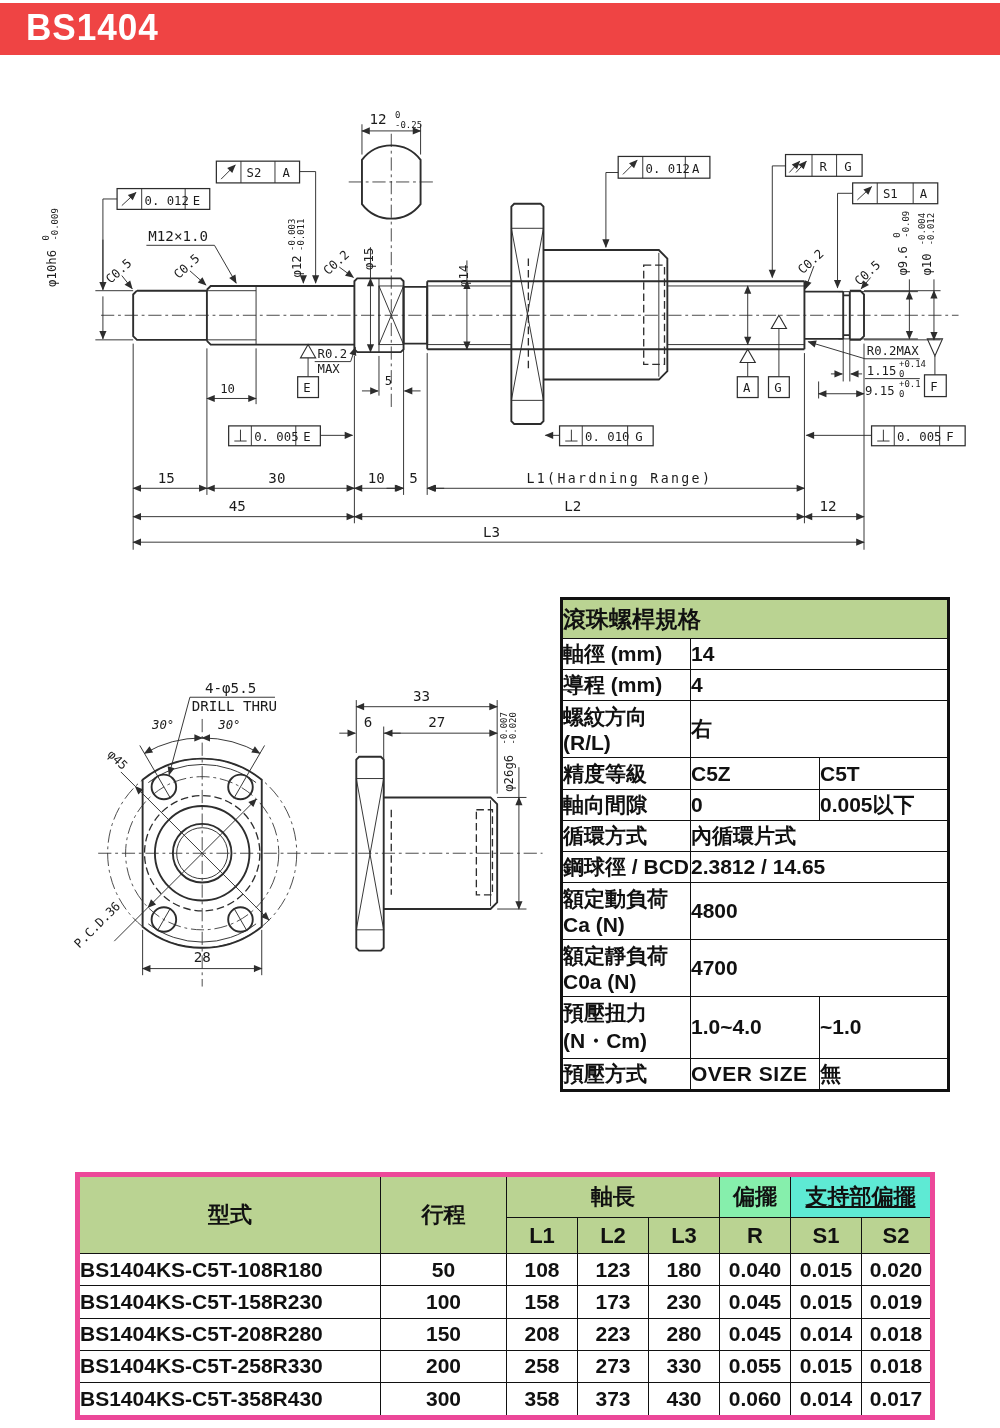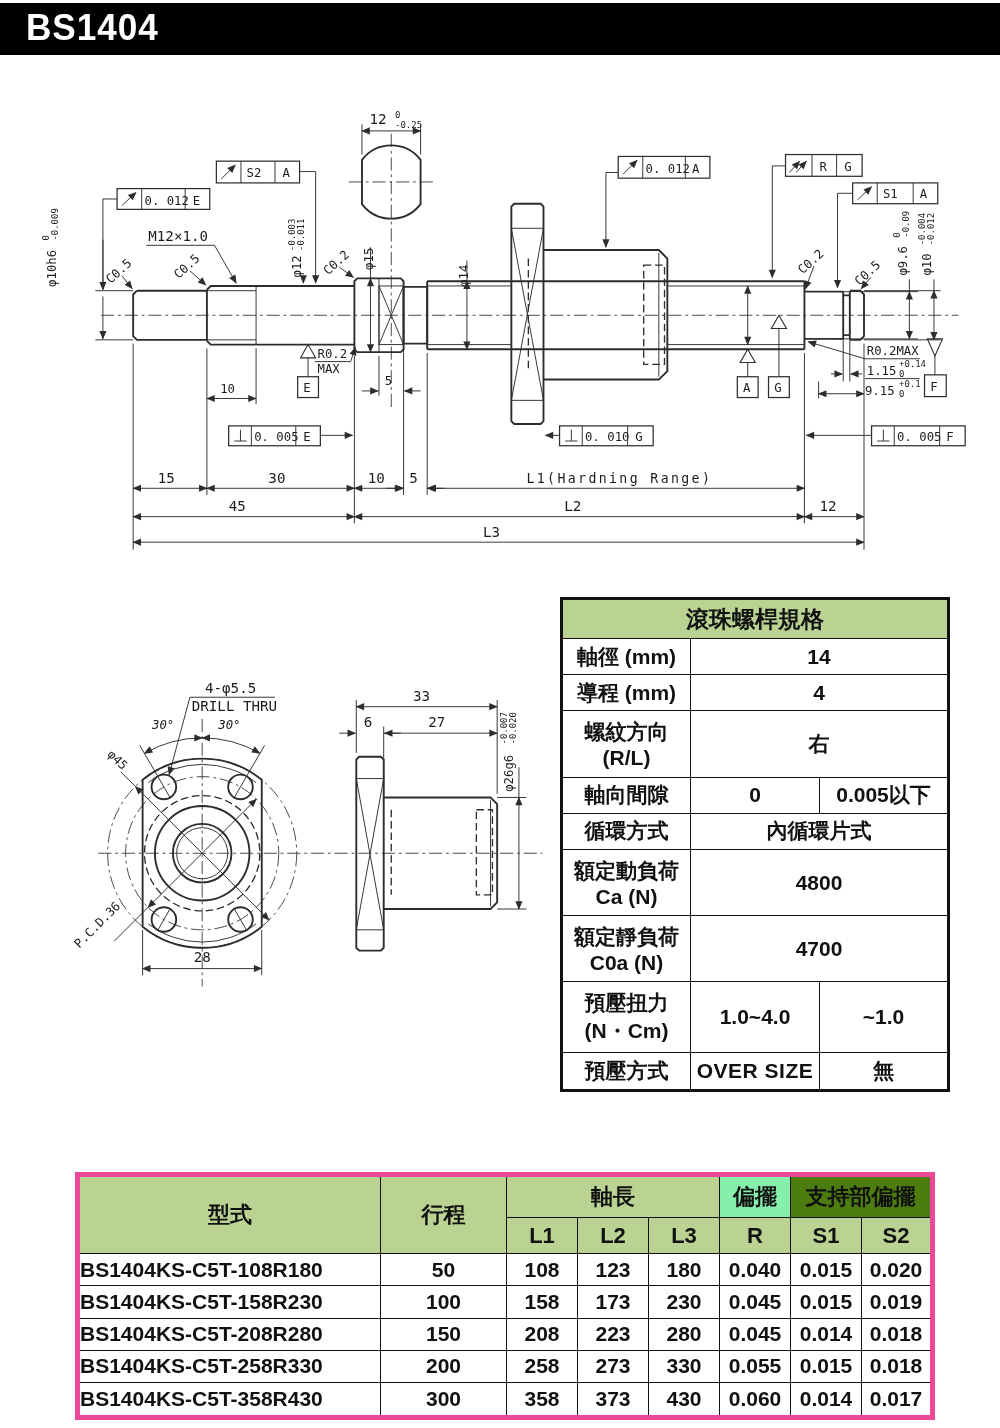--- a/index.html
+++ b/index.html
@@ -15,37 +15,37 @@
   .ol{stroke:#2d2d2d;stroke-width:2;fill:none;}
   .tl{stroke:#2d2d2d;stroke-width:1;fill:none;}
   .dim{stroke:#2d2d2d;stroke-width:1;fill:none;}
   .cl{stroke:#2d2d2d;stroke-width:.9;fill:none;stroke-dasharray:14 4 3 4;}
   .hid{stroke:#2d2d2d;stroke-width:1.4;fill:none;stroke-dasharray:8 4;}
   .gbox{fill:#fff;stroke:#2d2d2d;stroke-width:1.3;}
   .tri{fill:none;stroke:#2d2d2d;stroke-width:1.2;}
   
   table{border-collapse:collapse;table-layout:fixed;}
   .spec{position:absolute;left:560px;top:597px;width:390px;height:495px;}
-  .spec td{border:1.6px solid #111;text-align:center;font-weight:bold;font-size:21px;padding:0;}
+  .spec td{border:1.6px solid #111;text-align:left;font-weight:bold;font-size:21px;padding:0;}
   .spec .ttl{background:#bad392;font-size:23px;height:38px;}
   .spec table{width:100%;height:100%;border:3px solid #111;}
   .small1{font-size:16px;}
   .small2{font-size:13.5px;letter-spacing:.5px;}
   .model{position:absolute;left:75px;top:1172px;width:860px;height:248px;}
   .model table{width:100%;height:100%;border:5px solid #ec4899;}
   .model td{border:1.6px solid #111;text-align:center;font-weight:bold;font-size:21px;padding:0;}
   .model .hd{background:#bad392;font-size:22px;}
   .model .mcell{text-align:left;font-size:21px;}
 </style>
 </head>
 <body>
 
 <div class="page">
 
-  <div class="banner" id="banner" style="background: #000000;">
+  <div class="banner" id="banner" style="background: #ef4444;">
     <div class="banner-title">BS1404</div>
   </div>
 
   <svg width="1000" height="1040" viewBox="0 60 1000 1100" style="top:60px">
     <defs>
       <marker id="ar" viewBox="0 0 10 10" refX="9.2" refY="5" markerWidth="13" markerHeight="9" orient="auto-start-reverse" markerUnits="userSpaceOnUse">
         <path d="M0,0.8 L10,5 L0,9.2 Z" fill="#2d2d2d"></path>
       </marker>
     </defs>
 
@@ -416,27 +416,36 @@
           </tr>
       <tr>
             <td>導程 (mm)</td>
             <td colspan="2">4</td>
           </tr>
       <tr>
             <td>螺紋方向 (R/L)</td>
             <td colspan="2">右</td>
           </tr>
       <tr>
+            <td>精度等級</td>
+            <td style="width:84px">C5Z</td>
+            <td style="width:98px">C5T</td>
+          </tr>
+      <tr>
             <td>軸向間隙</td>
             <td>0</td>
             <td class="small1">0.005以下</td>
           </tr>
       <tr>
             <td>循環方式</td>
             <td colspan="2">內循環片式</td>
+          </tr>
+      <tr>
+            <td>鋼球徑 / BCD</td>
+            <td colspan="2">2.3812 / 14.65</td>
           </tr>
       <tr>
             <td>額定動負荷Ca  (N)</td>
             <td colspan="2">4800</td>
           </tr>
       <tr>
             <td>額定靜負荷C0a  (N)</td>
             <td colspan="2">4700</td>
           </tr>
       <tr>
@@ -454,21 +463,21 @@
   </div>
 
   <div class="model">
     <table>
       <tbody>
           <tr>
         <td class="hd" rowspan="2" style="width: 300px; background: rgb(186, 211, 146);">型式</td>
         <td class="hd" rowspan="2" style="width: 125px; background: rgb(186, 211, 146);">行程</td>
         <td class="hd" colspan="3" style="height: 40px; background: rgb(186, 211, 146);">軸長</td>
         <td class="hd" style="background: #86efac;">偏擺</td>
-        <td class="hd" colspan="2" style="background: #4d7c0f;">支持部偏擺</td>
+        <td class="hd" colspan="2" style="background: #5eead4; text-decoration: underline;">支持部偏擺</td>
       </tr>
       <tr>
         <td class="hd" style="width: 61px; height: 35px; background: rgb(186, 211, 146);">L1</td>
         <td class="hd" style="width: 61px; background: rgb(186, 211, 146);">L2</td>
         <td class="hd" style="width: 61px; background: rgb(186, 211, 146);">L3</td>
         <td class="hd" style="width: 85px; background: rgb(186, 211, 146);">R</td>
         <td class="hd" style="width: 85px; background: rgb(186, 211, 146);">S1</td>
         <td class="hd" style="background: rgb(186, 211, 146);">S2</td>
       </tr>
       <tr>

